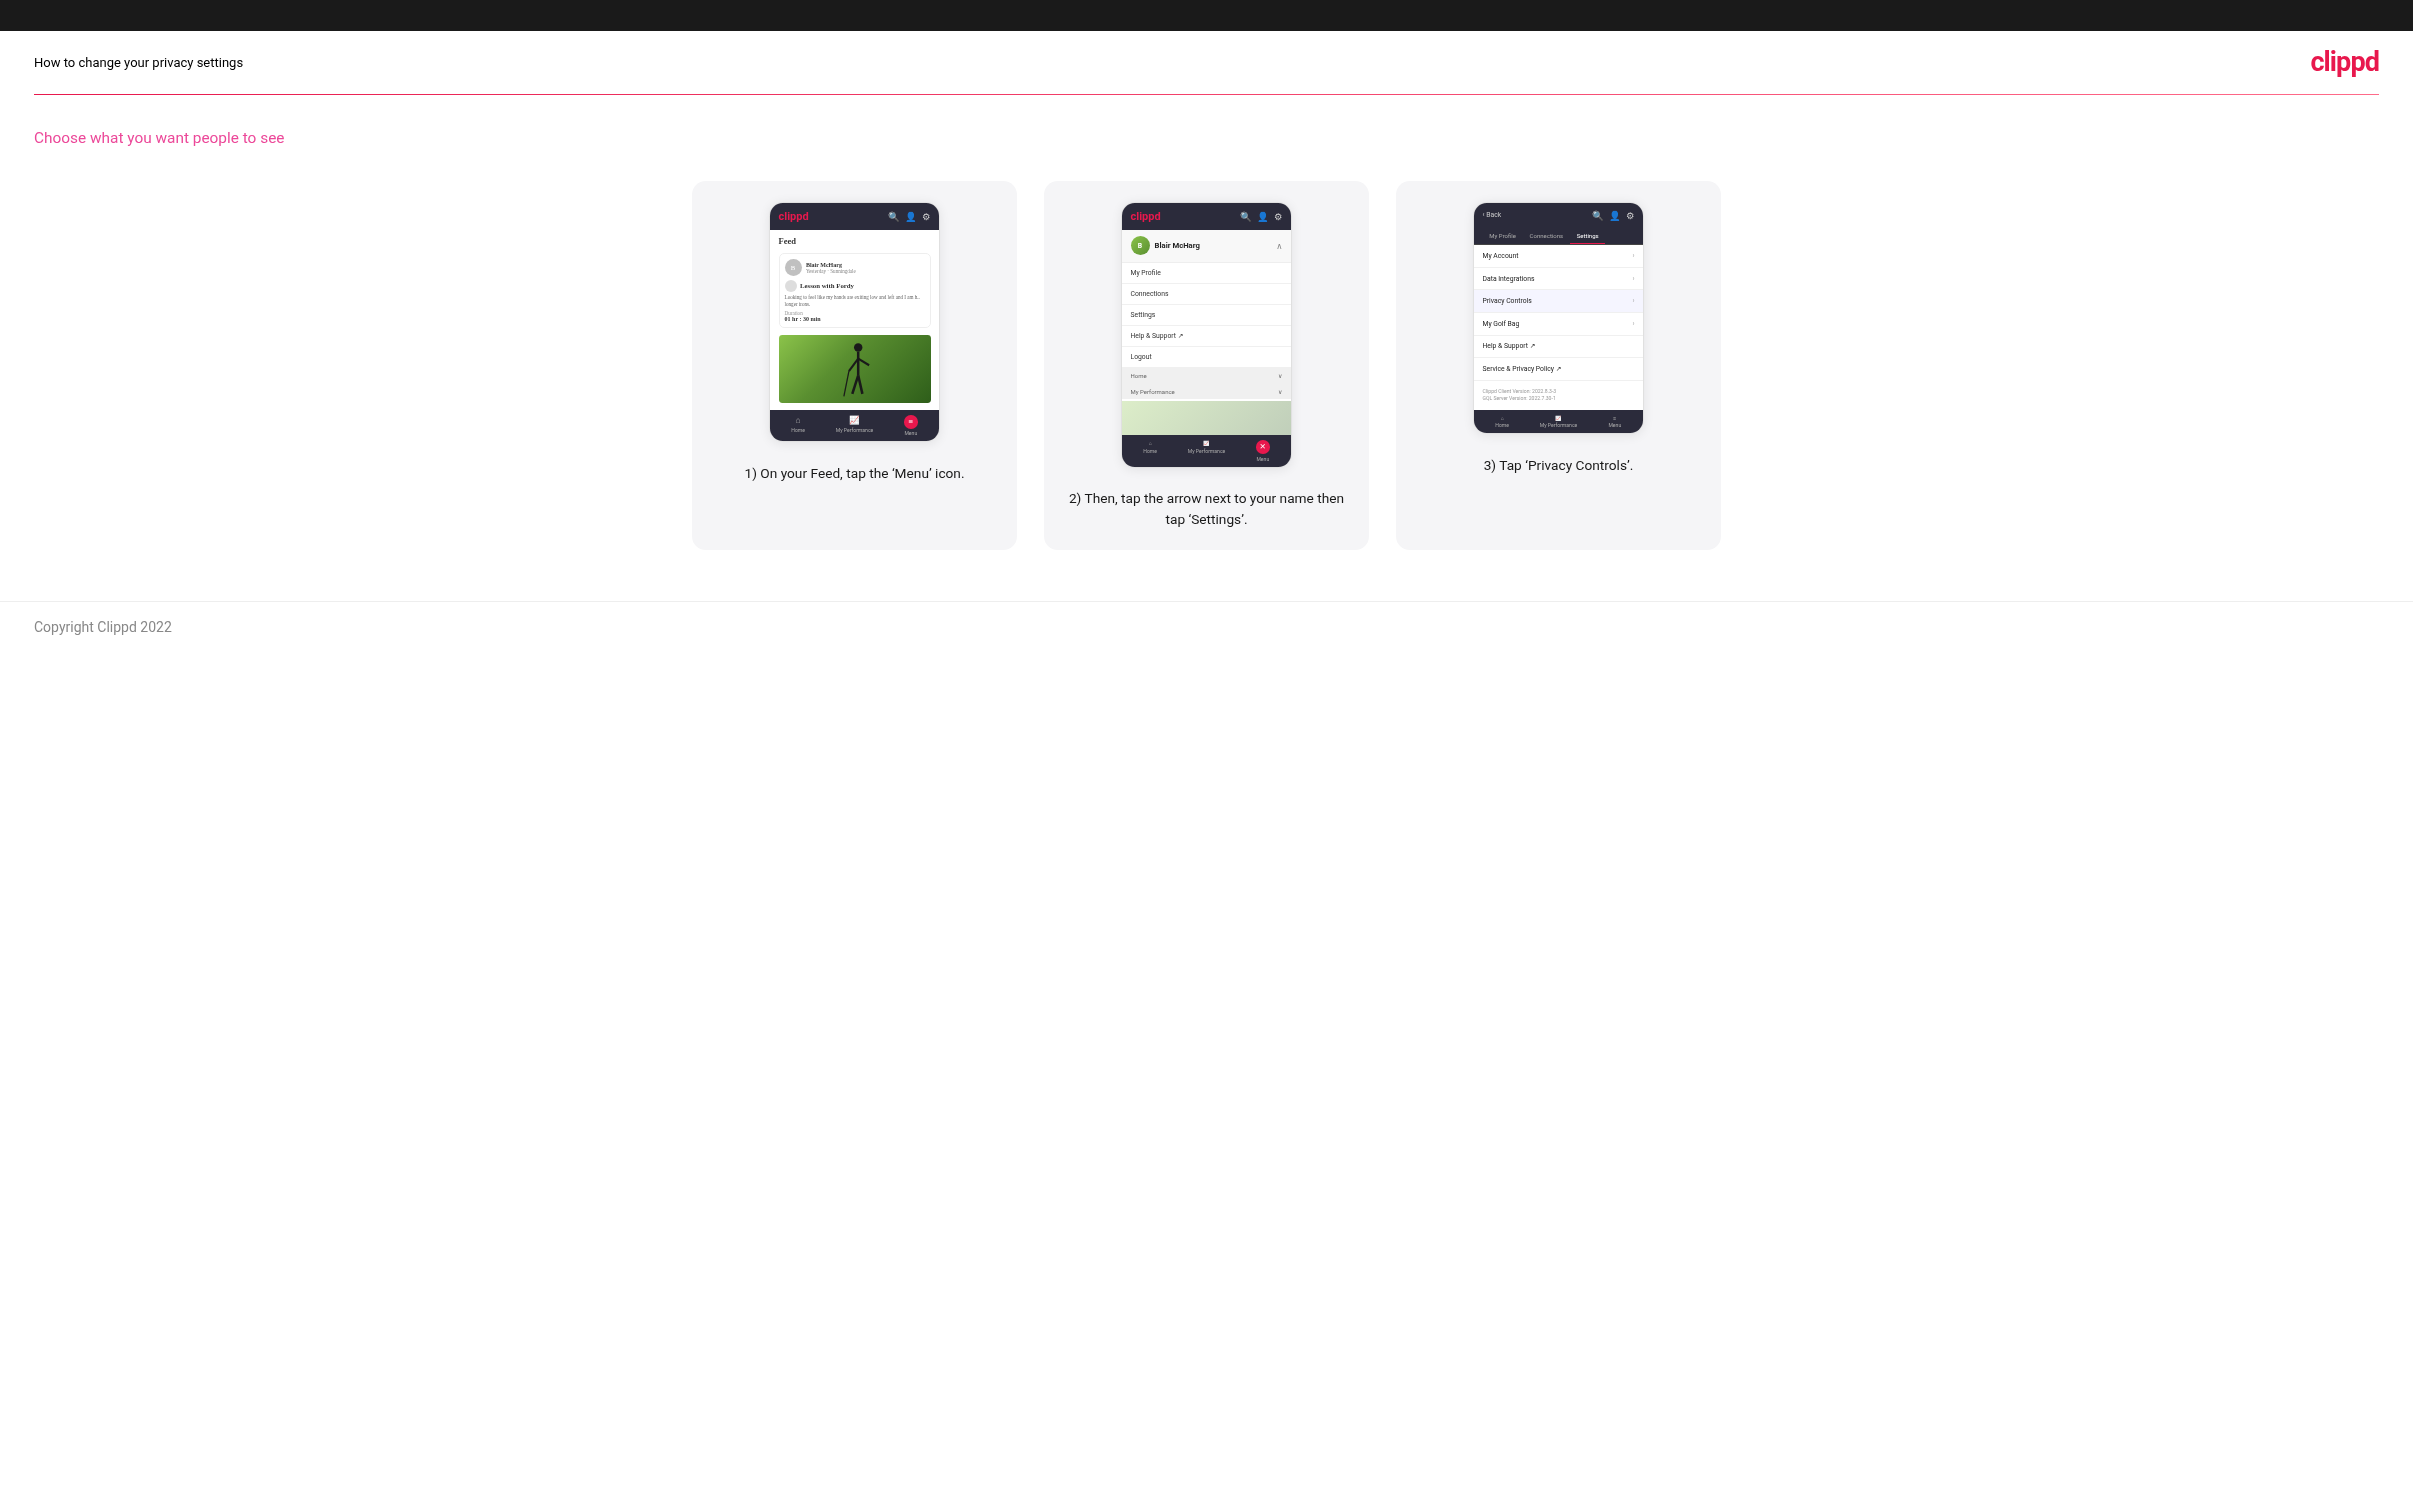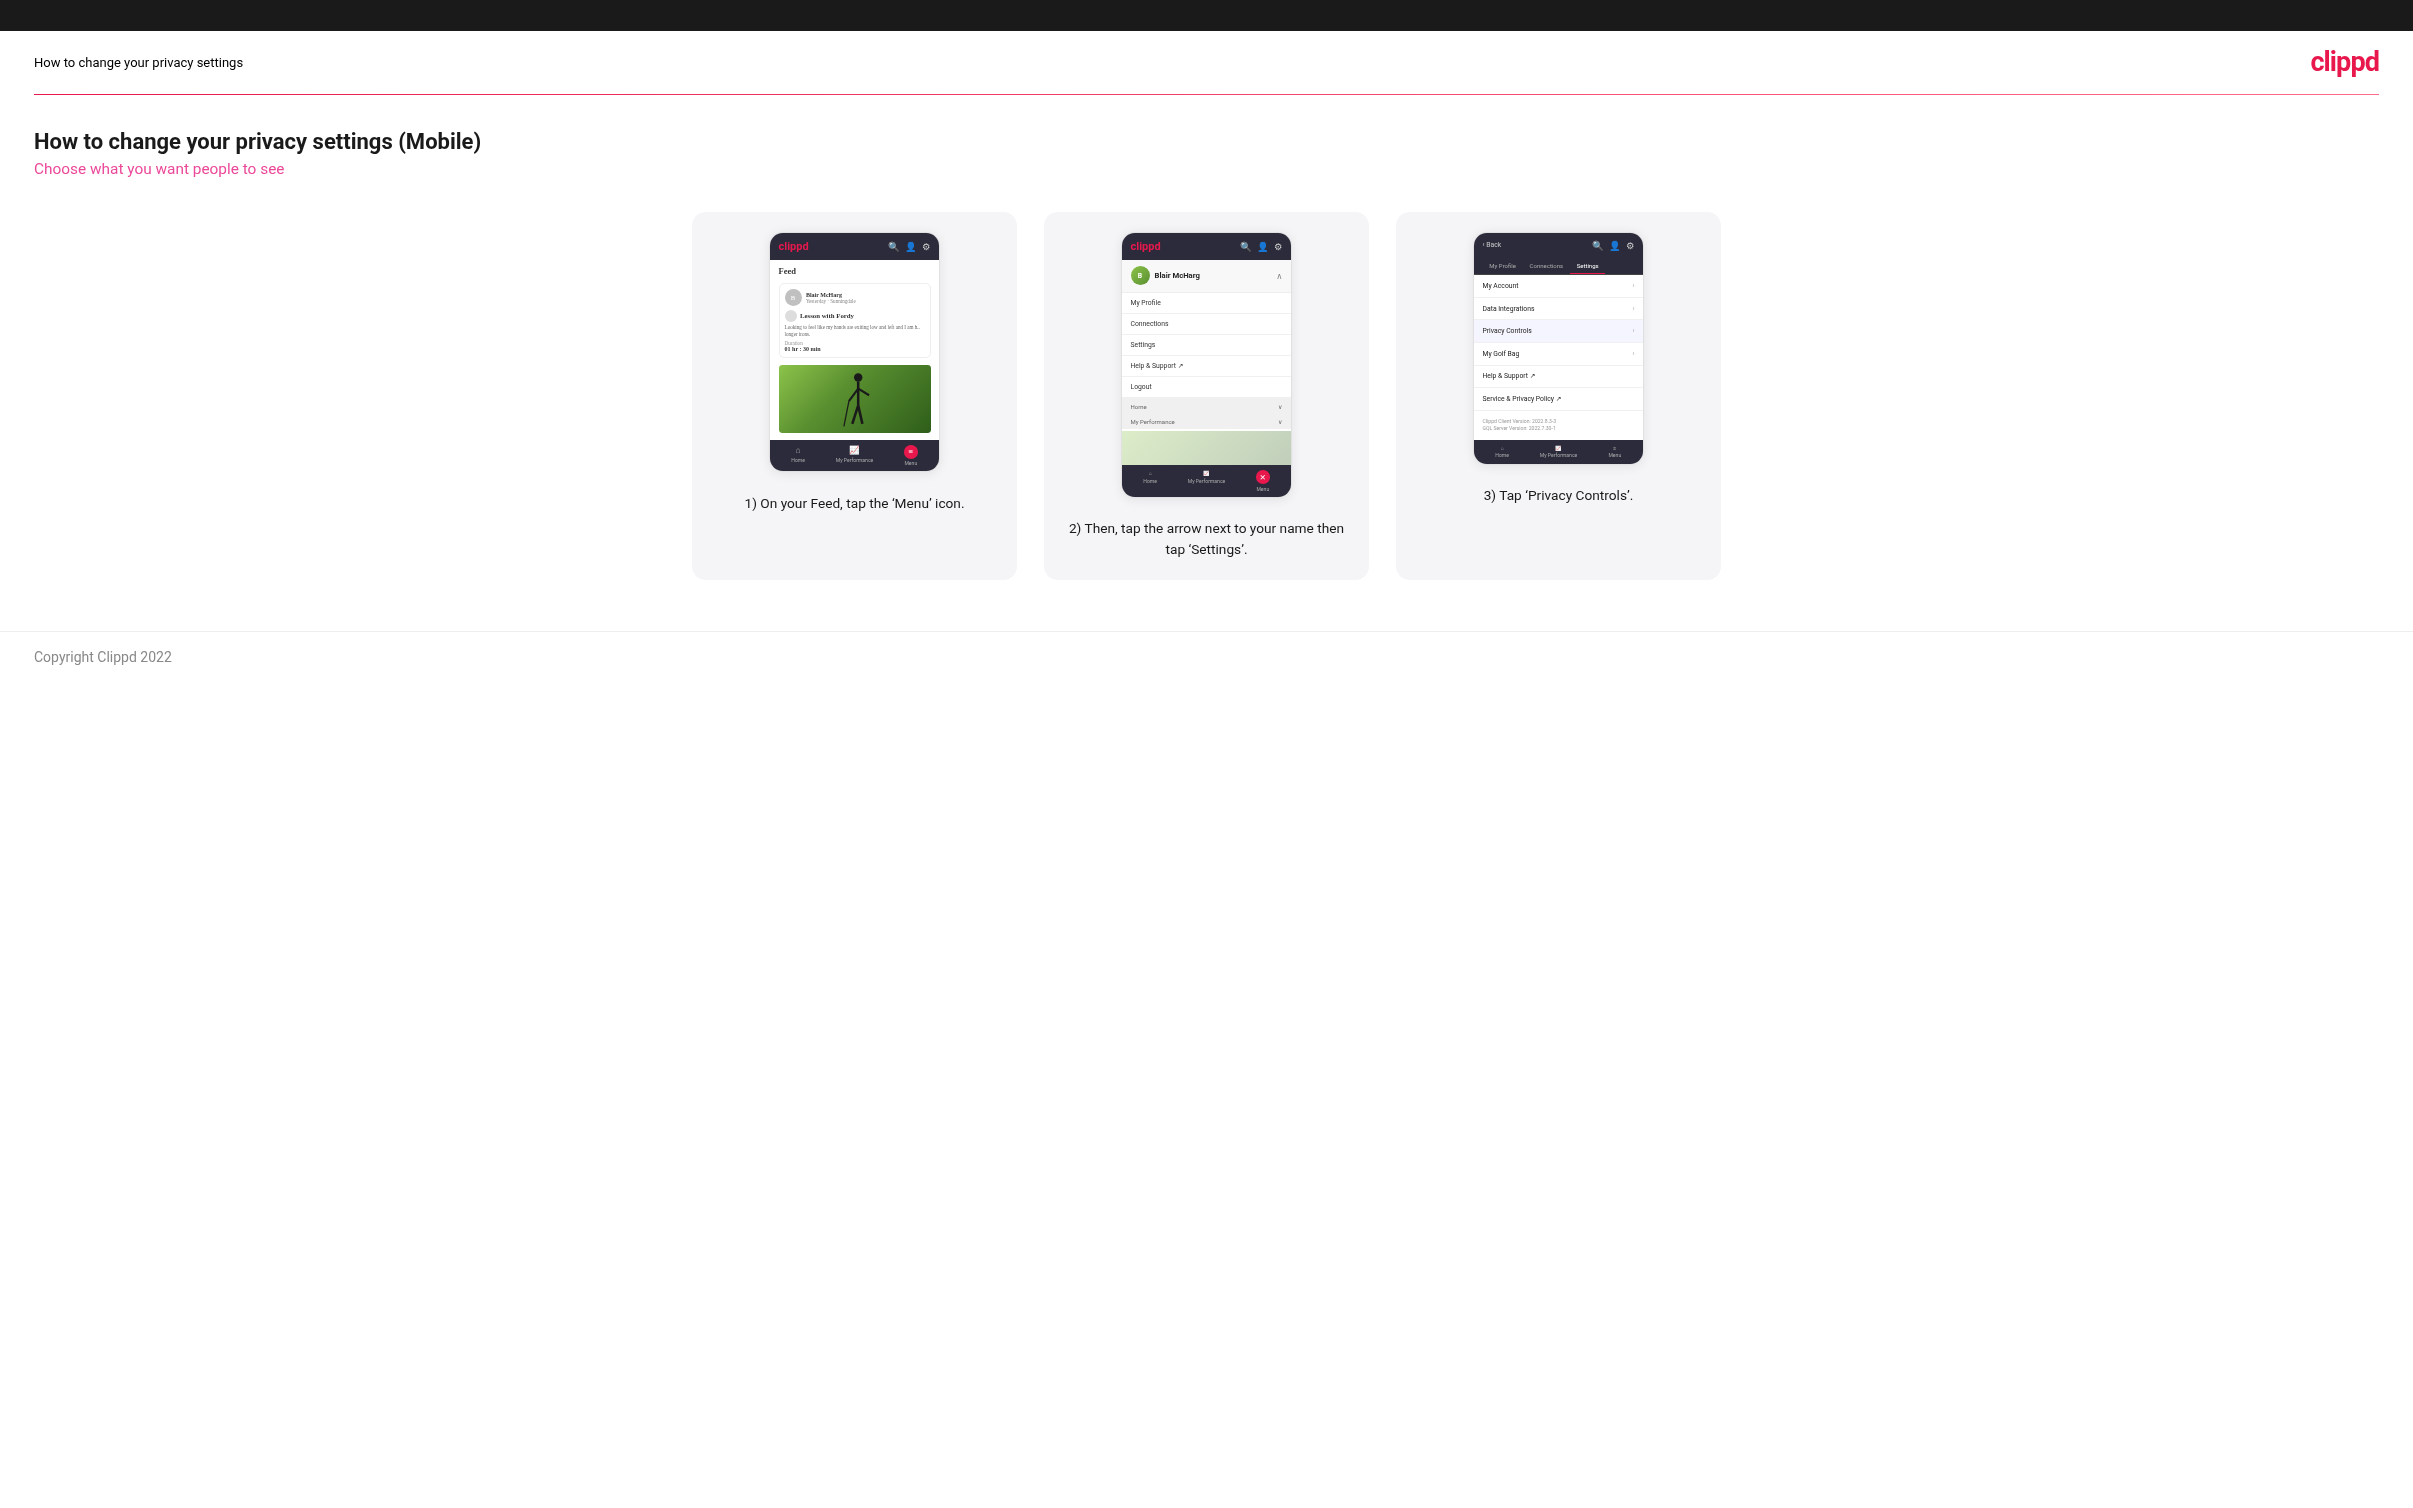--- a/index.html
+++ b/index.html
@@ -430,21 +430,20 @@
 
 <div class="header">
   <span class="header-title">How to change your privacy settings</span>
   <span class="logo">clippd</span>
 </div>
 
 <div class="divider"></div>
 
 <div class="main">
 
-  <h1 class="page-heading">How to change your privacy settings (Mobile)</h1>
   <p class="page-subheading">Choose what you want people to see</p>
 
   <div class="steps-row">
 
     <div class="step-card">
       <div class="phone-mockup">
 
         <div class="pm1-header">
           <span class="pm1-logo">clippd</span>
           <div class="pm1-icons">

